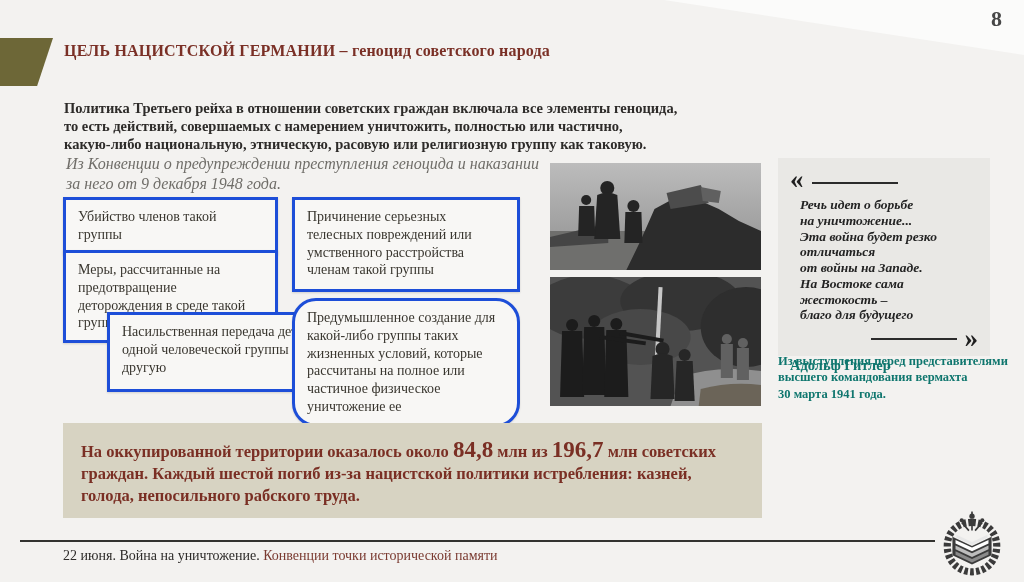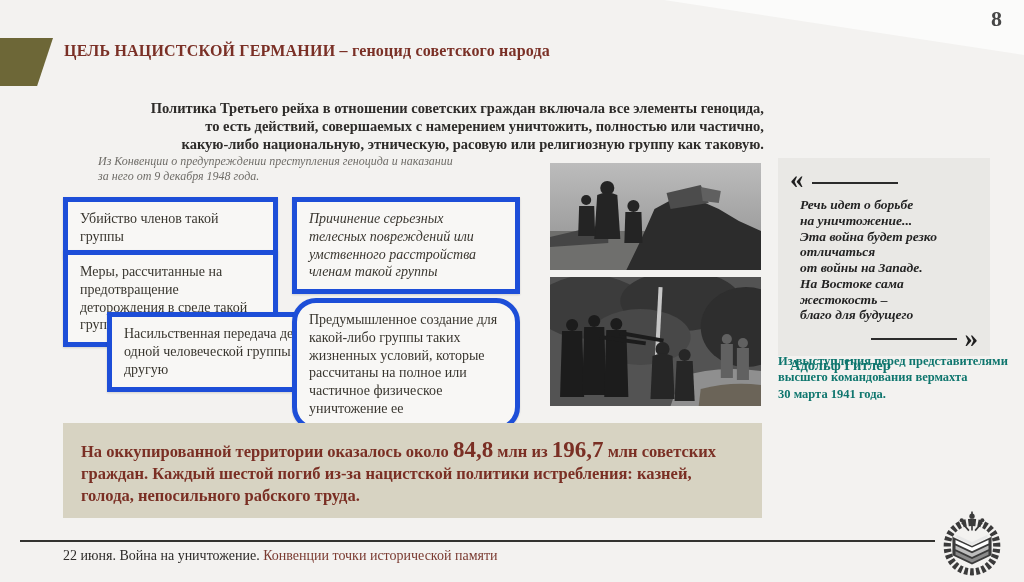--- a/index.html
+++ b/index.html
@@ -23,36 +23,36 @@
     background:#6d6737;
     clip-path:polygon(0 0, 100% 0, 70% 100%, 0 100%);
   }
   .title {
     position:absolute; left:64px; top:42px; width:900px;
     font-size:16px; font-weight:bold; color:#7a3026; letter-spacing:.2px;
   }
   .intro {
     position:absolute; left:64px; top:100px; width:700px;
     font-size:14.5px; font-weight:bold; color:#2d2b29;
-    line-height:1.24; white-space:pre-line;text-align:right;
+    line-height:1.24; white-space:pre-line;
   }
   .intro-source {
     position:absolute; left:66px; top:154px; width:600px;
-    font-size:12px; font-style:italic; color:#6f6d68;
-    line-height:1.25; white-space:pre-line;margin-left:32px;
+    font-size:16px; font-style:italic; color:#6f6d68;
+    line-height:1.25; white-space:pre-line;
   }
   .gbox {
-    position:absolute; background:#f8f7f5; border:5px solid #1d4ed8;
+    position:absolute; background:#f8f7f5; border:3px solid #1d4ed8;
     box-shadow:0 1px 2px rgba(0,0,0,.14);
     padding:8px 12px; font-size:14px; line-height:1.27; color:#39362f;
   }
   .gbox.b1 { left:63px;  top:197px; width:215px; min-height:43px; }
   .gbox.b2 { left:63px;  top:250px; width:215px; min-height:72px; }
   .gbox.b3 { left:63px;  top:312px; width:244px; min-height:80px;margin-left:44px; }
-  .gbox.b4 { left:292px; top:197px; width:228px; min-height:95px;font-style:italic; }
+  .gbox.b4 { left:292px; top:197px; width:228px; min-height:95px; }
   .gbox.b5 { left:292px; top:298px; width:228px; min-height:112px;border-radius:24px; }
   .photo { position:absolute; left:550px; width:211px; overflow:hidden; }
   .photo svg { display:block; width:100%; height:100%; }
   .photo.p1 { top:163px; height:107px; }
   .photo.p2 { top:277px; height:129px; }
   .quote-card {
     position:absolute; left:778px; top:158px; width:212px; height:198px;
     background:#e9e8e5; padding:8px 12px 6px 12px;
   }
   .q-row { display:flex; align-items:center; gap:8px; }

